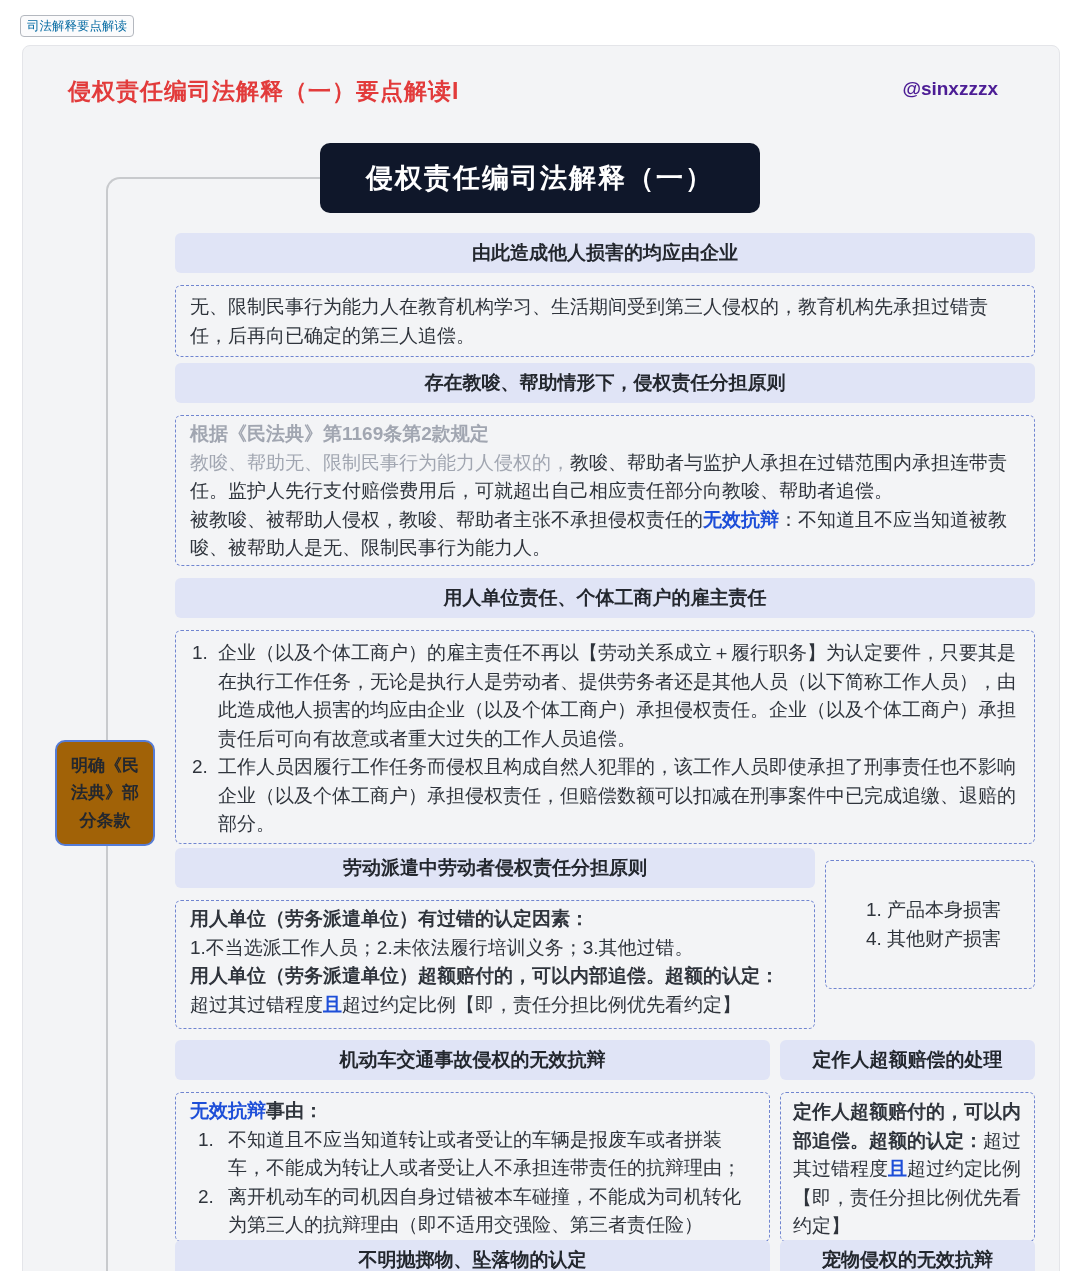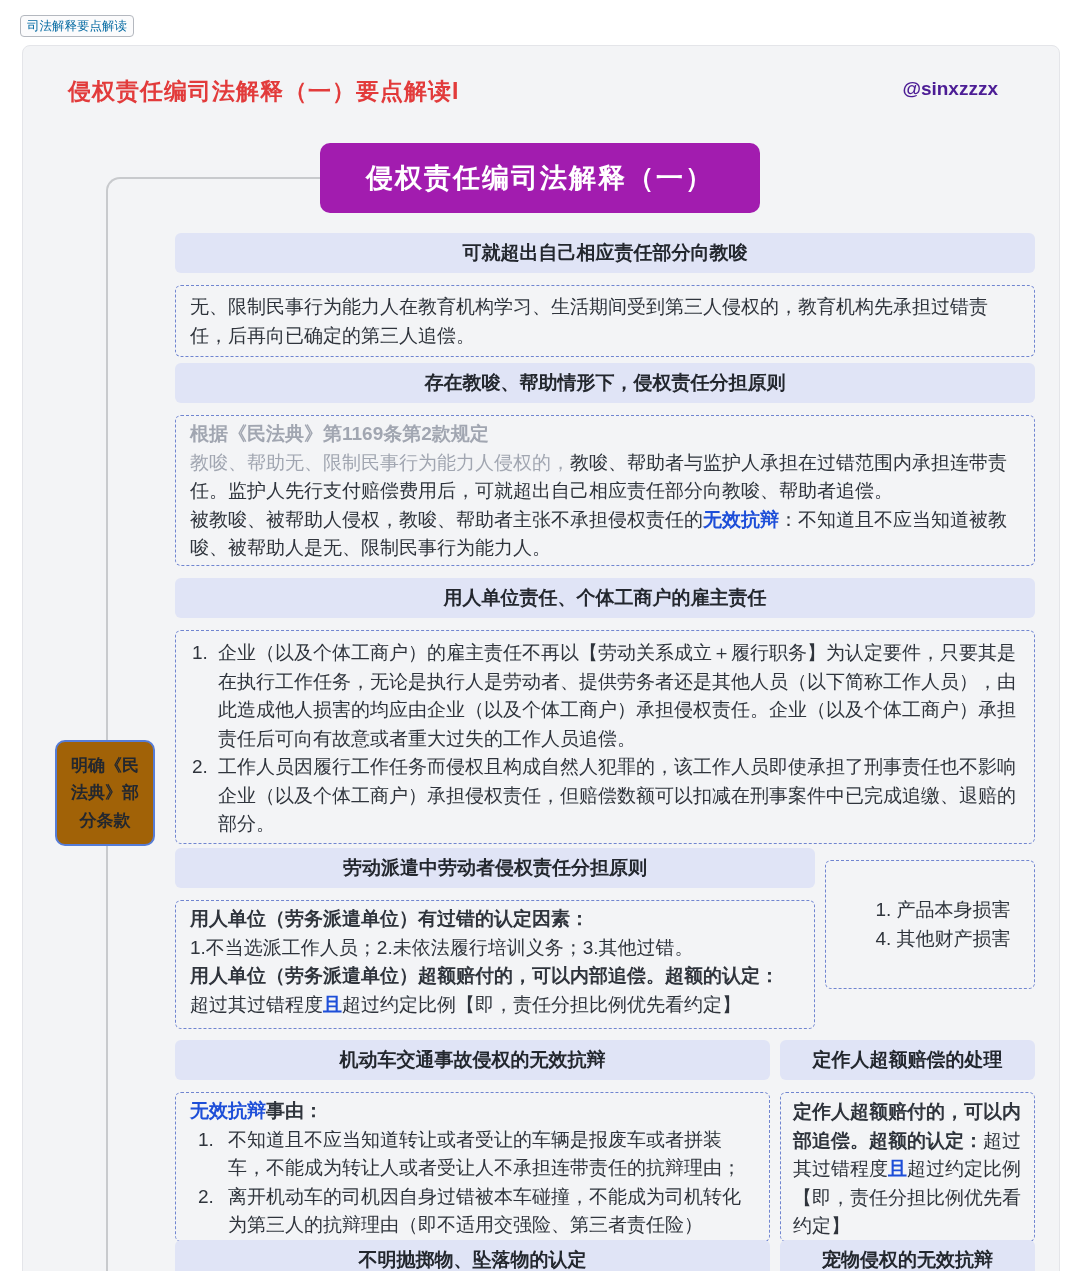--- a/index.html
+++ b/index.html
@@ -28,21 +28,21 @@
     font-size:19px;font-weight:700;color:#4c1d95;
   }
   .tree-line{
     position:absolute;left:106px;top:177px;width:214px;height:1094px;
     border-left:2px solid #c8cacd;border-top:2px solid #c8cacd;
     border-top-left-radius:14px;
     z-index:1;
   }
   .root-node{
     position:absolute;left:320px;top:143px;width:440px;height:70px;
-    background:#a21caf;border-radius:10px;
+    background:#0f172a;border-radius:10px;
     display:flex;align-items:center;justify-content:center;
     color:#ffffff;font-size:27px;font-weight:700;letter-spacing:2px;
     z-index:2;
   }
   .side-node{
     position:absolute;left:55px;top:740px;width:100px;height:106px;
     background:#a16207;border:2px solid #567cd6;border-radius:10px;
     display:flex;align-items:center;justify-content:center;text-align:center;
     font-size:17px;font-weight:700;color:#23272e;line-height:1.6;
     padding:4px 10px;box-sizing:border-box;
@@ -59,40 +59,40 @@
     box-sizing:border-box;
     padding:6px 14px;font-size:19px;color:#2f343c;line-height:1.5;
     overflow:hidden;
   }
   .bold{font-weight:700;}
   .red{color:#1d4ed8;font-weight:700;}
   .gray{color:#a1a6b1;}
   .li{display:flex;}
   .li .num{flex:0 0 26px;padding-left:2px;}
   .li .txt{flex:1;}
-  .center-col{display:flex;flex-direction:column;justify-content:center;padding-left:40px;text-align:center;}
+  .center-col{display:flex;flex-direction:column;justify-content:center;padding-left:40px;}
 </style>
 </head>
 <body>
 
 <div class="corner-tag">司法解释要点解读</div>
 
 <div class="card"></div>
 
 <div class="doc-title">侵权责任编司法解释（一）要点解读I</div>
 <div class="handle">@sinxzzzx</div>
 
 <div class="tree-line"></div>
 
 <div class="root-node">侵权责任编司法解释（一）</div>
 
 <div class="side-node">明确《民法典》部分条款</div>
 
 <section class="sec" style="left:175px;top:233px;width:860px">
-  <div class="sec-h">可就超出自己相应责任部分向教唆</div>
+  <div class="sec-h">由此造成他人损害的均应由企业</div>
   <div class="sec-b" style="height:72px;padding-top:7px">
     <span>无、限制民事行为能力人在教育机构学习、生活期间受到第三人侵权的，教育机构先承担过错责任，后再向已确定的第三人追偿。</span>
   </div>
 </section>
 
 <section class="sec" style="left:175px;top:363px;width:860px">
   <div class="sec-h">存在教唆、帮助情形下，侵权责任分担原则</div>
   <div class="sec-b" style="height:151px;padding-top:4px">
     <div class="gray bold">根据《民法典》第1169条第2款规定</div>
     <div><span class="gray">教唆、帮助无、限制民事行为能力人侵权的，</span><span>教唆、帮助者与监护人承担在过错范围内承担连带责任。监护人先行支付赔偿费用后，可就超出自己相应责任部分向教唆、帮助者追偿。</span></div>

